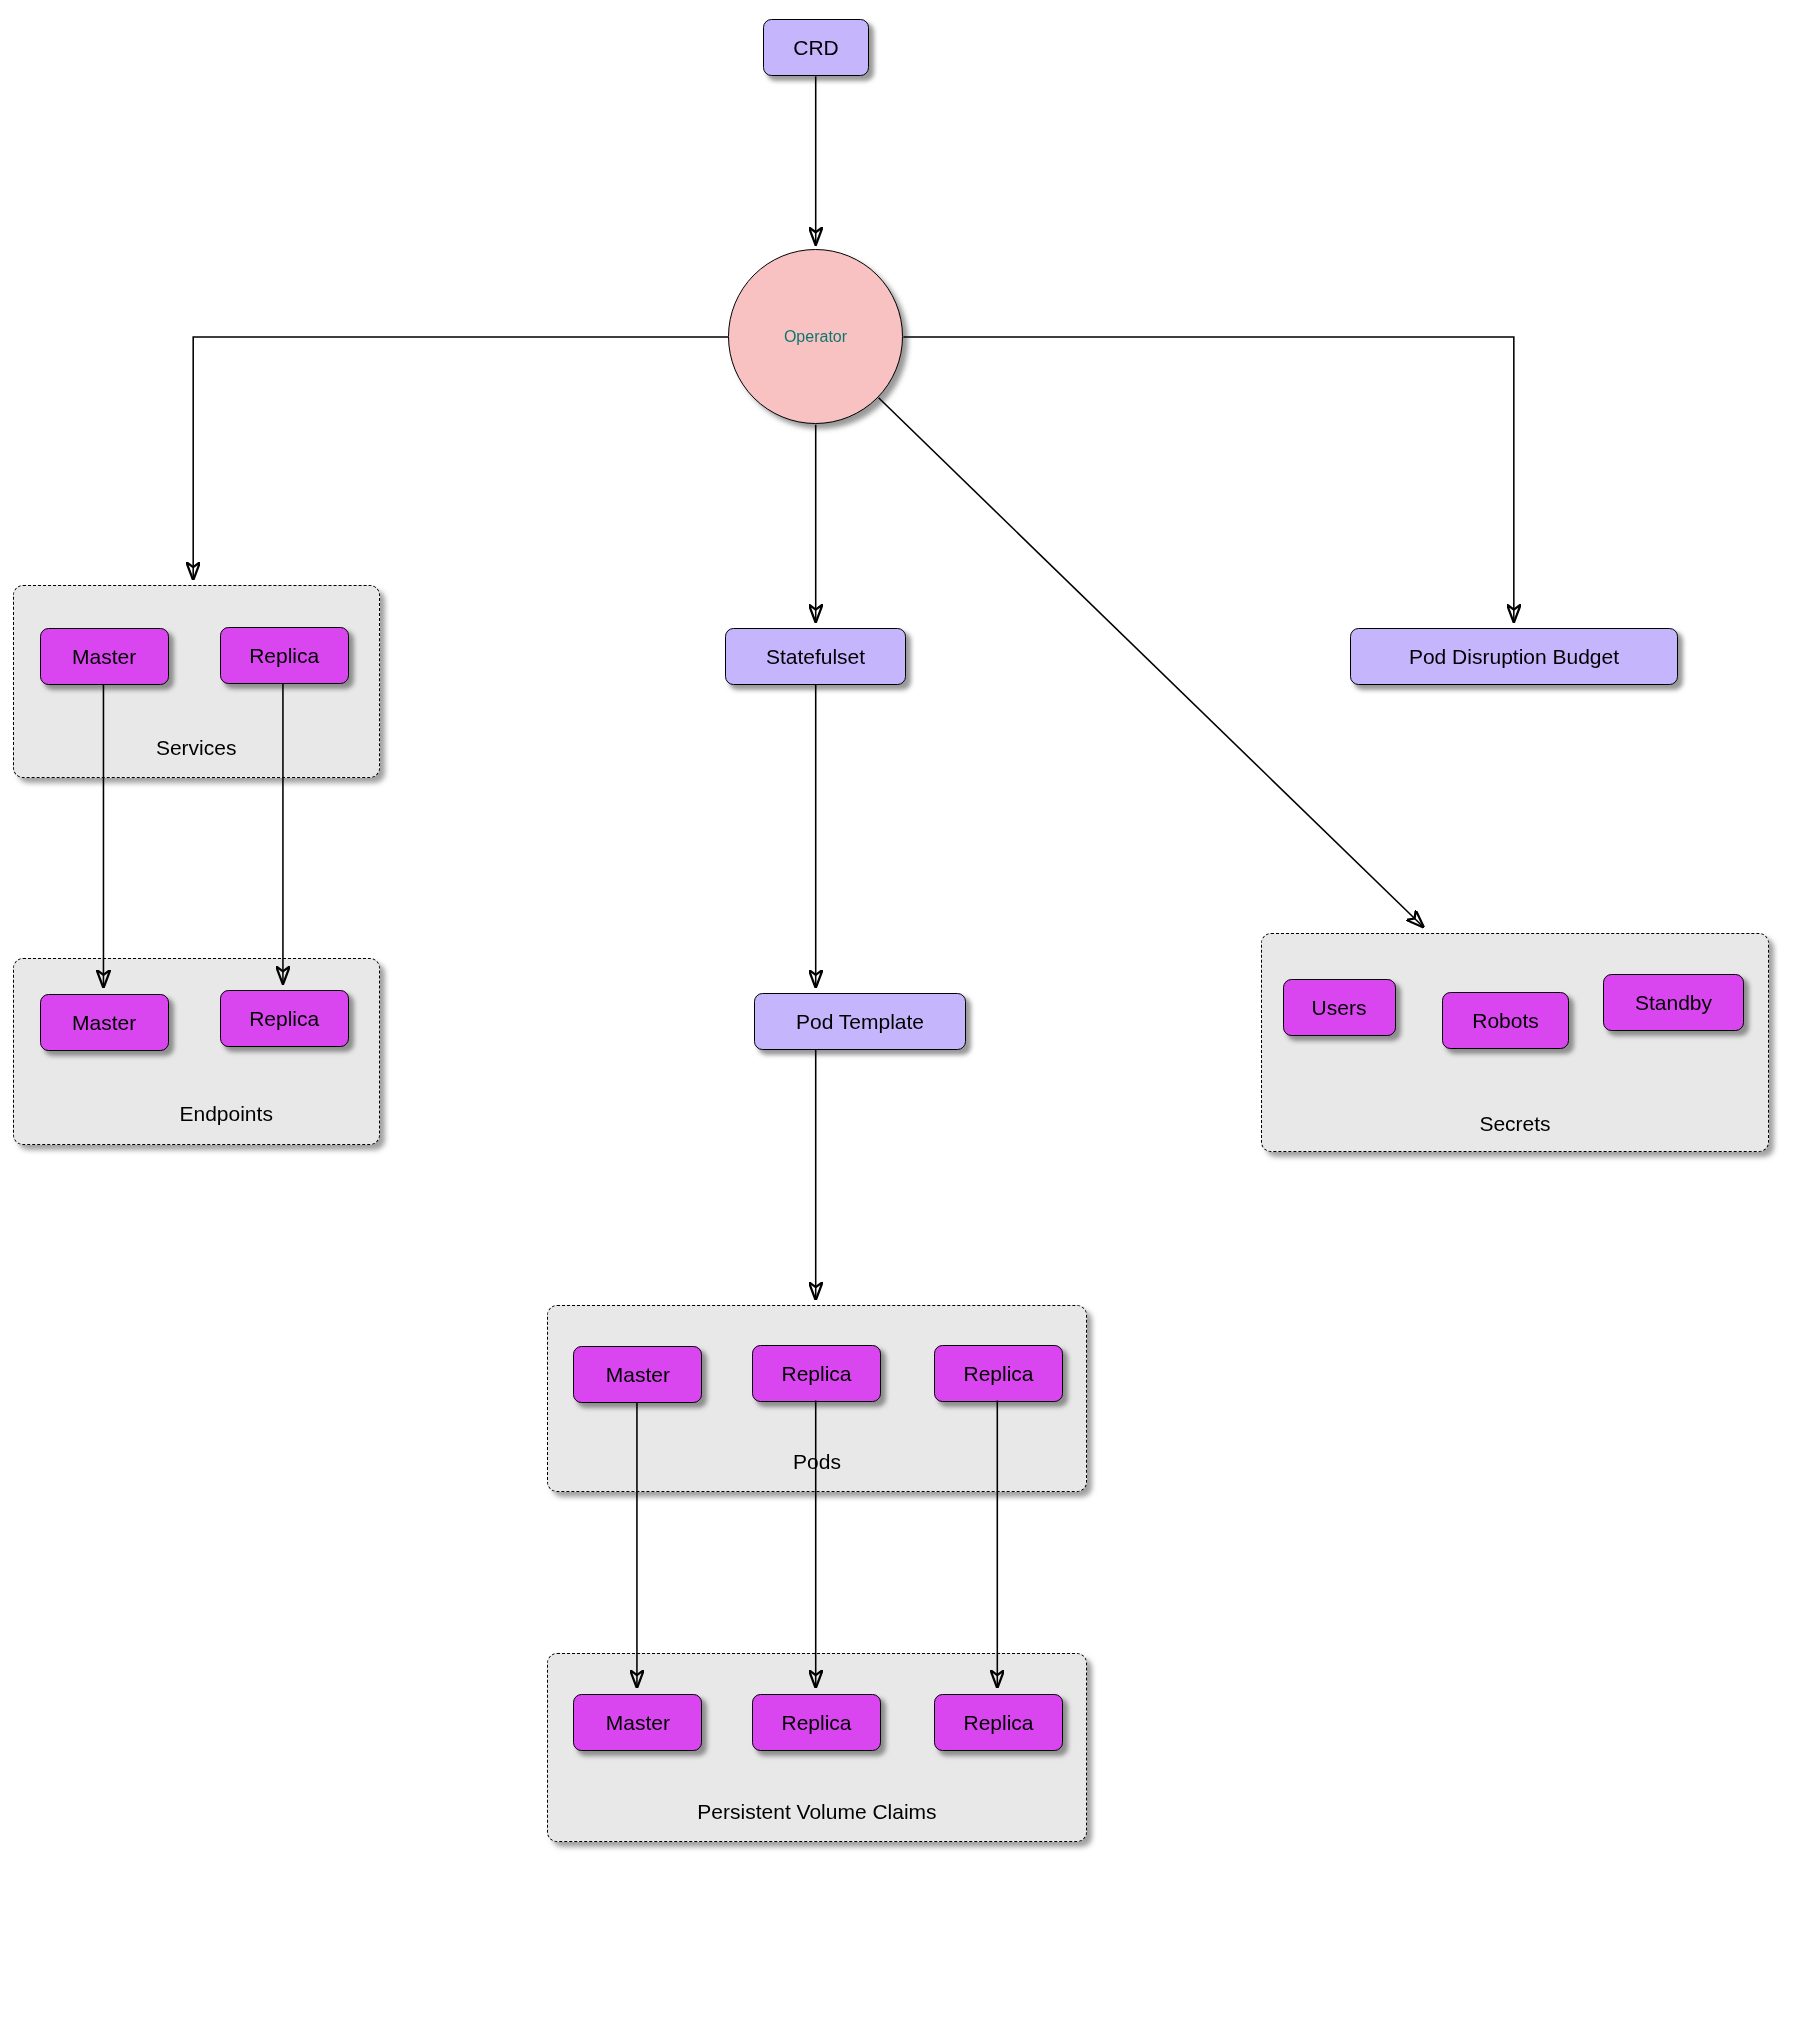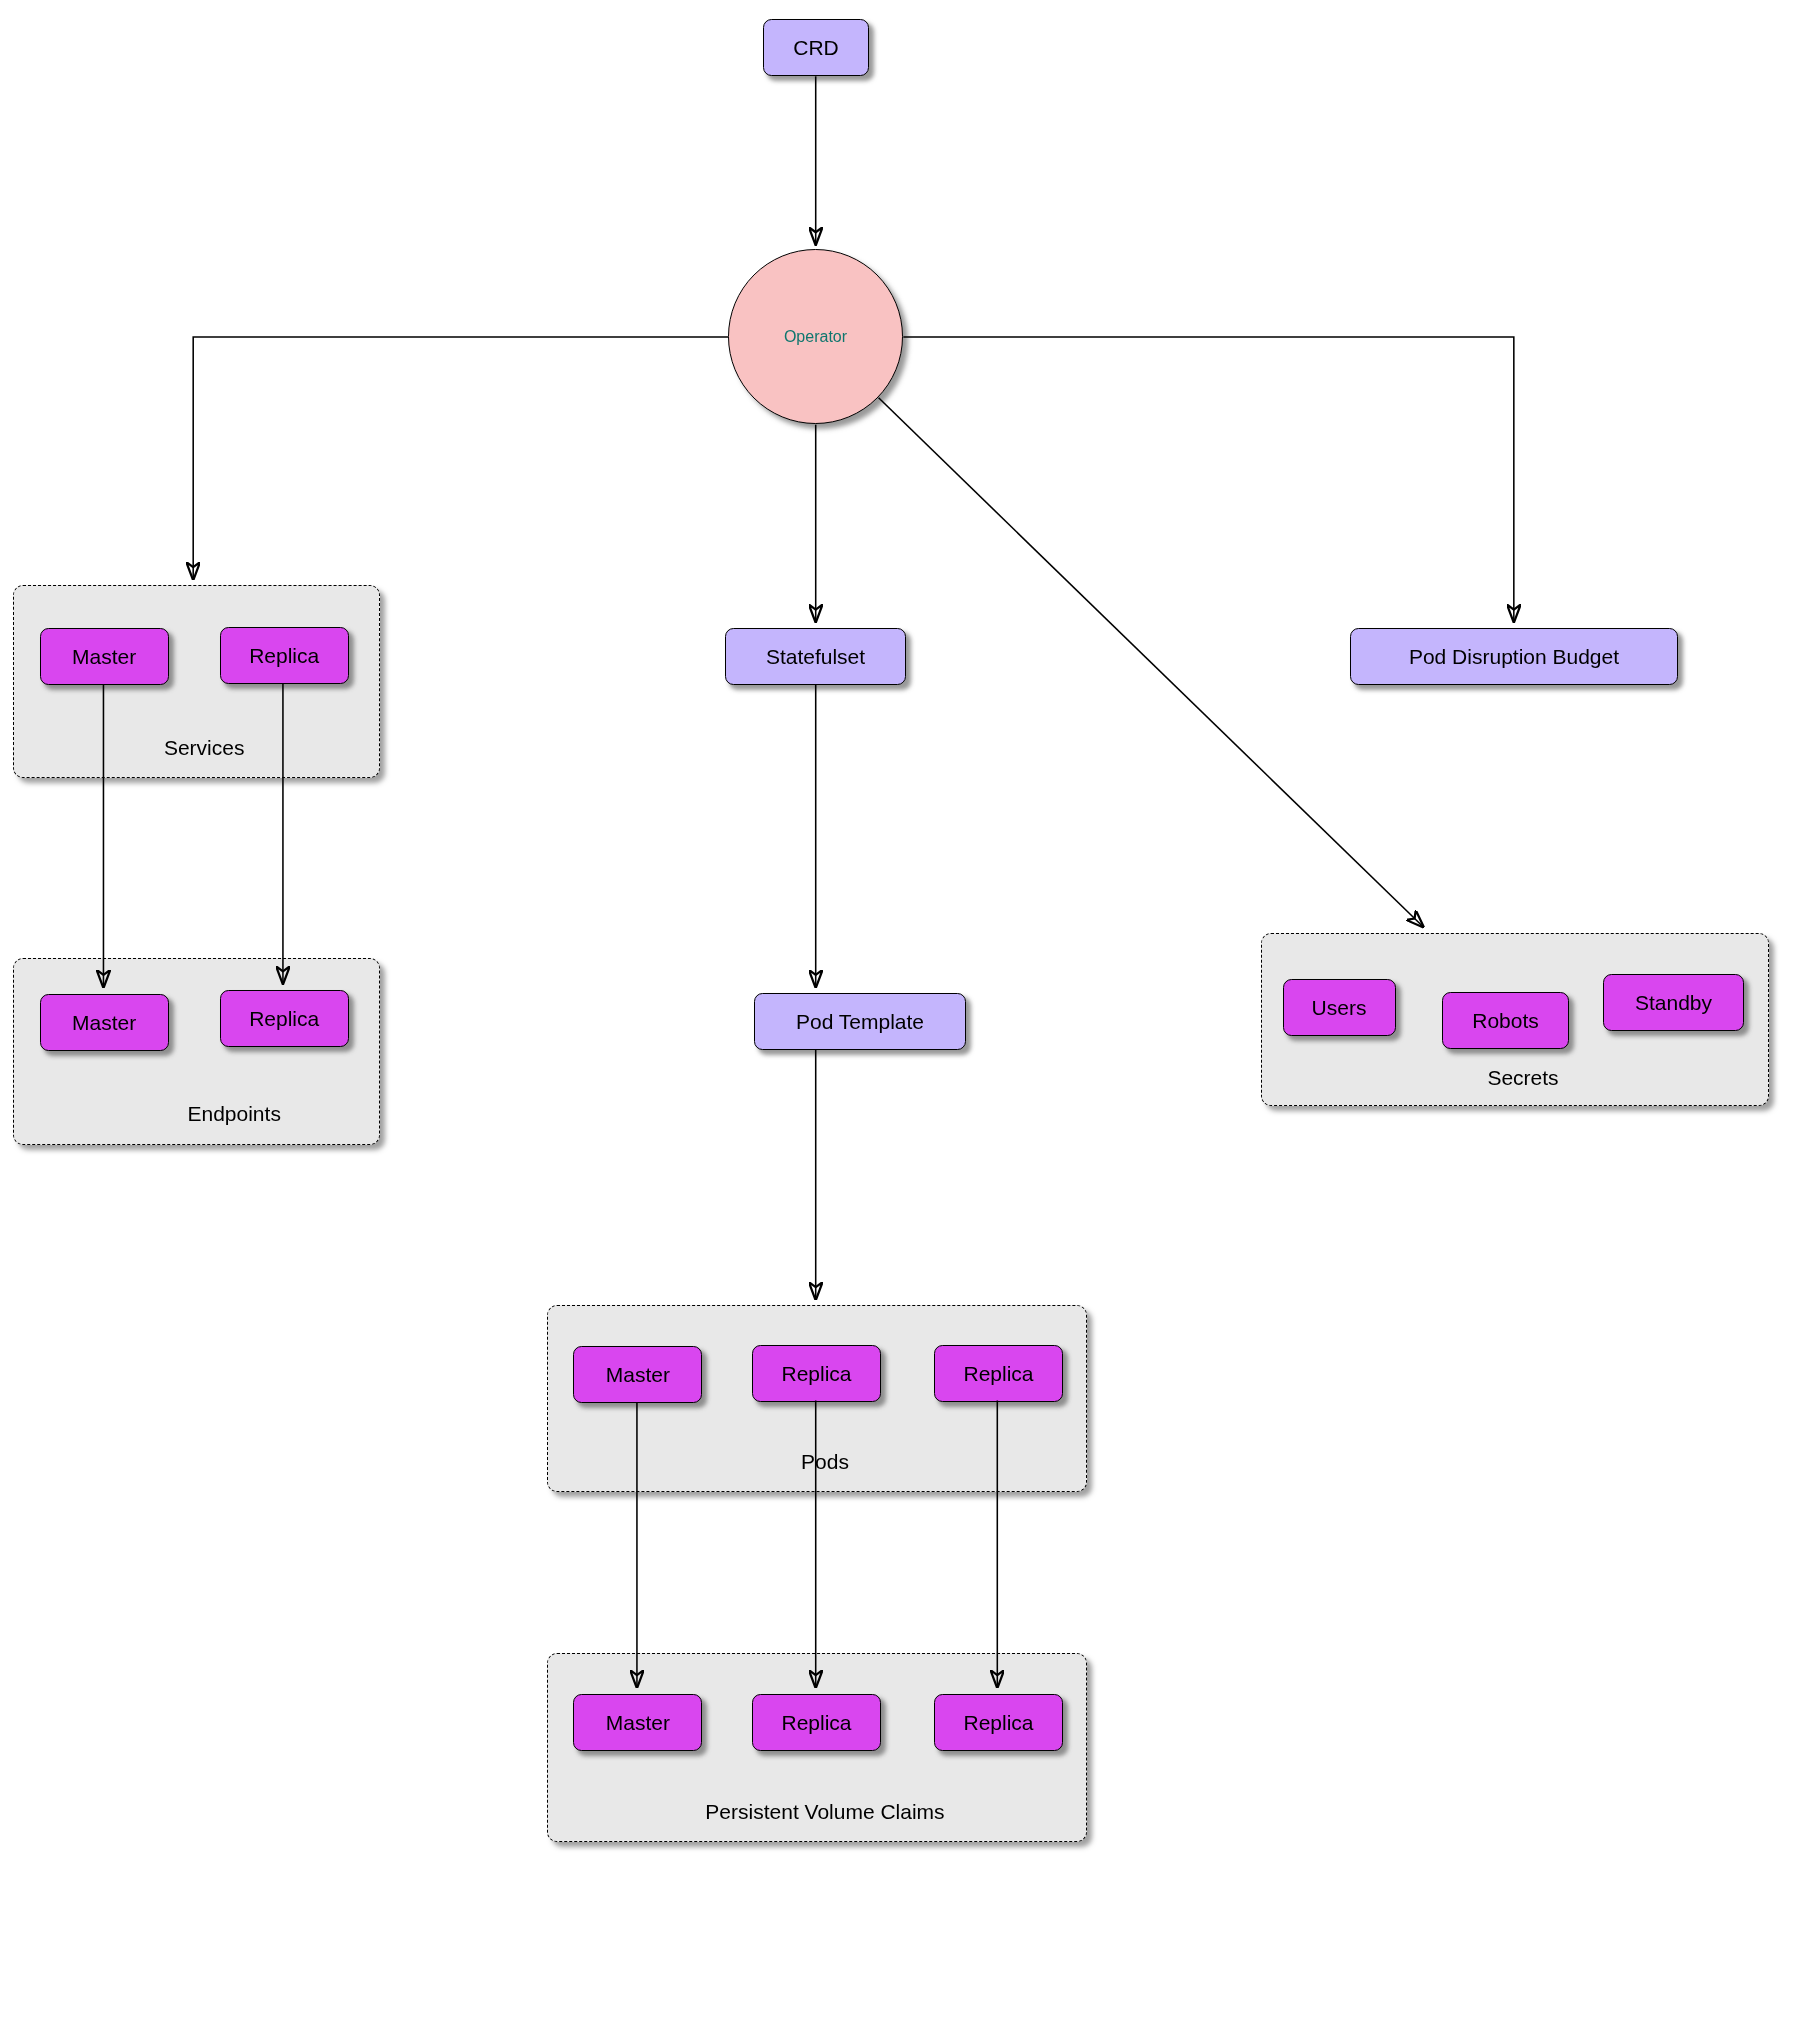--- a/index.html
+++ b/index.html
@@ -63,35 +63,34 @@
     box-shadow: 5px 5px 5px rgba(70,70,70,0.5);
     z-index: 1;
   }
   .group-label {
     position: absolute;
     left: 0;
     width: 100%;
     text-align: center;
     font-size: 21px;
     color: #000;
-    padding-left: 8px;
   }
 
   
   #crd          { left: 763px; top: 19px;   width: 106px; }
   #operator     { left: 728px; top: 249px; }
   #statefulset  { left: 725px; top: 628px;  width: 181px; }
   #podtemplate  { left: 710px; top: 993px; width: 212px; margin-left: 44px; }
   #pdb          { left: 1350px; top: 628px;  width: 328px; }
 
   #g-services   { left: 12.7px;   top: 585px;  width: 367px; height: 193px; }
   #g-endpoints  { left: 12.7px;   top: 958px; width: 367px; height: 187px; }
   #g-pods       { left: 547px;  top: 1305px; width: 540px; height: 187px; }
   #g-pvc        { left: 547px;  top: 1653px; width: 540px; height: 189px; }
-  #g-secrets    { left: 1261px; top: 933px; width: 508px; height: 173px; }
+  #g-secrets    { left: 1261px; top: 933px; width: 508px; height: 219px; }
 
   #svc-master   { left: 26px;  top: 42px; width: 129px; }
   #svc-replica  { left: 206px; top: 41px; width: 129px; }
   #g-services .group-label { bottom: 17px; }
 
   #ep-master    { left: 26px;  top: 35px; width: 129px; }
   #ep-replica   { left: 206px; top: 31px; width: 129px; }
   #g-endpoints .group-label { bottom: 18.4px; margin-left: 30px; }
 
   #pod-master   { left: 25.4px;  top: 40px; width: 129px; }

